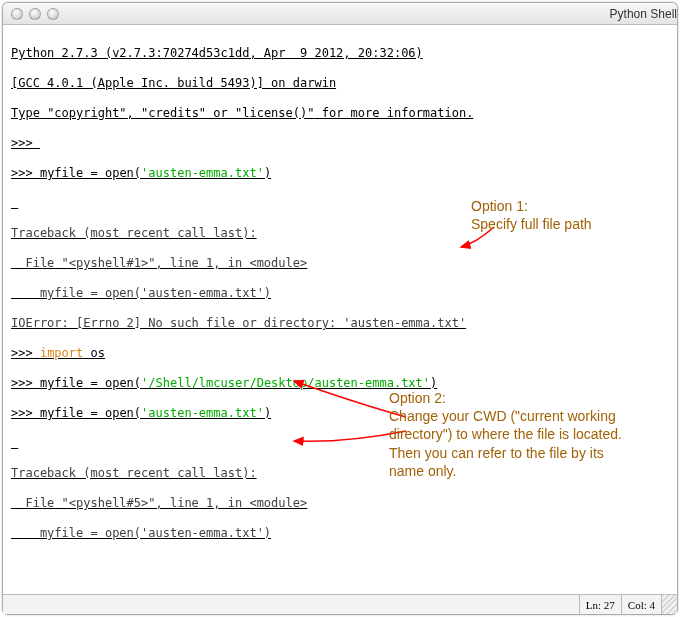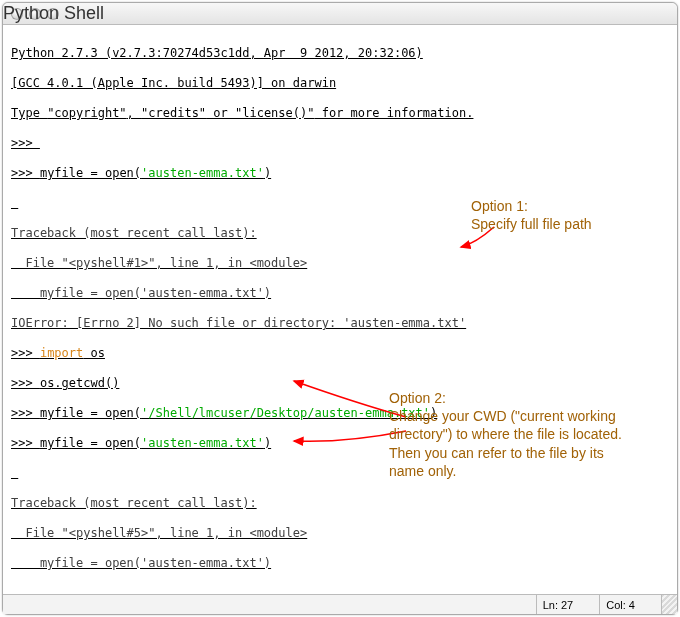--- a/index.html
+++ b/index.html
@@ -42,22 +42,22 @@
 .tbtn {
   width: 12px;
   height: 12px;
   border-radius: 50%;
   border: 1px solid rgba(0,0,0,0.25);
   background: radial-gradient(circle at 40% 35%, #fdfdfd 0%, #dcdcdc 55%, #bcbcbc 100%);
 }
 .title {
   position: absolute;
   width: 100%;
-  text-align: left;
-  font-size: 18px;
+  text-align: right;
+  font-size: 12px;
   color: #333;
   pointer-events: none;
 }
 .content {
   flex: 1;
   padding: 6px 8px;
   overflow: hidden;
   line-height: 1.25;
   white-space: pre;
   position: relative;
@@ -82,23 +82,22 @@
 .ann-text { position: absolute; line-height: 1.3; white-space: normal; }
 .arrow-svg { position: absolute; }
 
 .statusbar {
   height: 20px;
   border-top: 1px solid #bbb;
   background: #f3f3f3;
   display: flex;
   justify-content: flex-end;
   align-items: stretch;
-  font-family: Liberation Sans, sans-serif;
+  font-family: Liberation Serif, serif;
   font-size: 11px;
-  gap: 20px;
 }
 .statusbar .cell {
   border-left: 1px solid #bbb;
   padding: 0 6px;
   display: flex;
   align-items: center;
 }
 .resize-grip {
   width: 16px;
   border-left: 1px solid #bbb;
@@ -123,21 +122,20 @@
 <div class="line plain">[GCC 4.0.1 (Apple Inc. build 5493)] on darwin</div>
 <div class="line"><span class="plain">Type </span><span class="plain">"copyright"</span><span class="plain">, </span><span class="plain">"credits"</span><span class="plain"> or </span><span class="plain">"license()"</span><span class="plain"> for more information.</span></div>
 <div class="line"><span class="prompt">&gt;&gt;&gt; </span></div>
 <div class="line"><span class="prompt">&gt;&gt;&gt; </span><span class="plain">myfile = open(</span><span class="str">'austen-emma.txt'</span><span class="plain">)</span></div>
 <div class="line">&nbsp;</div>
 <div class="line err">Traceback (most recent call last):</div>
 <div class="line err">  File "&lt;pyshell#1&gt;", line 1, in &lt;module&gt;</div>
 <div class="line err">    myfile = open('austen-emma.txt')</div>
 <div class="line err">IOError: [Errno 2] No such file or directory: 'austen-emma.txt'</div>
 <div class="line"><span class="prompt">&gt;&gt;&gt; </span><span class="kw">import</span><span class="plain"> os</span></div>
-<div class="line"><span class="prompt">&gt;&gt;&gt; </span><span class="plain">os.getcwd()</span></div>
 <div class="line"><span class="prompt">&gt;&gt;&gt; </span><span class="plain">myfile = open(</span><span class="str">'/Shell/lmcuser/Desktop/austen-emma.txt'</span><span class="plain">)</span></div>
 <div class="line"><span class="prompt">&gt;&gt;&gt; </span><span class="plain">myfile = open(</span><span class="str">'austen-emma.txt'</span><span class="plain">)</span></div>
 <div class="line">&nbsp;</div>
 <div class="line err">Traceback (most recent call last):</div>
 <div class="line err">  File "&lt;pyshell#5&gt;", line 1, in &lt;module&gt;</div>
 <div class="line err">    myfile = open('austen-emma.txt')</div>
 
 
 
 

